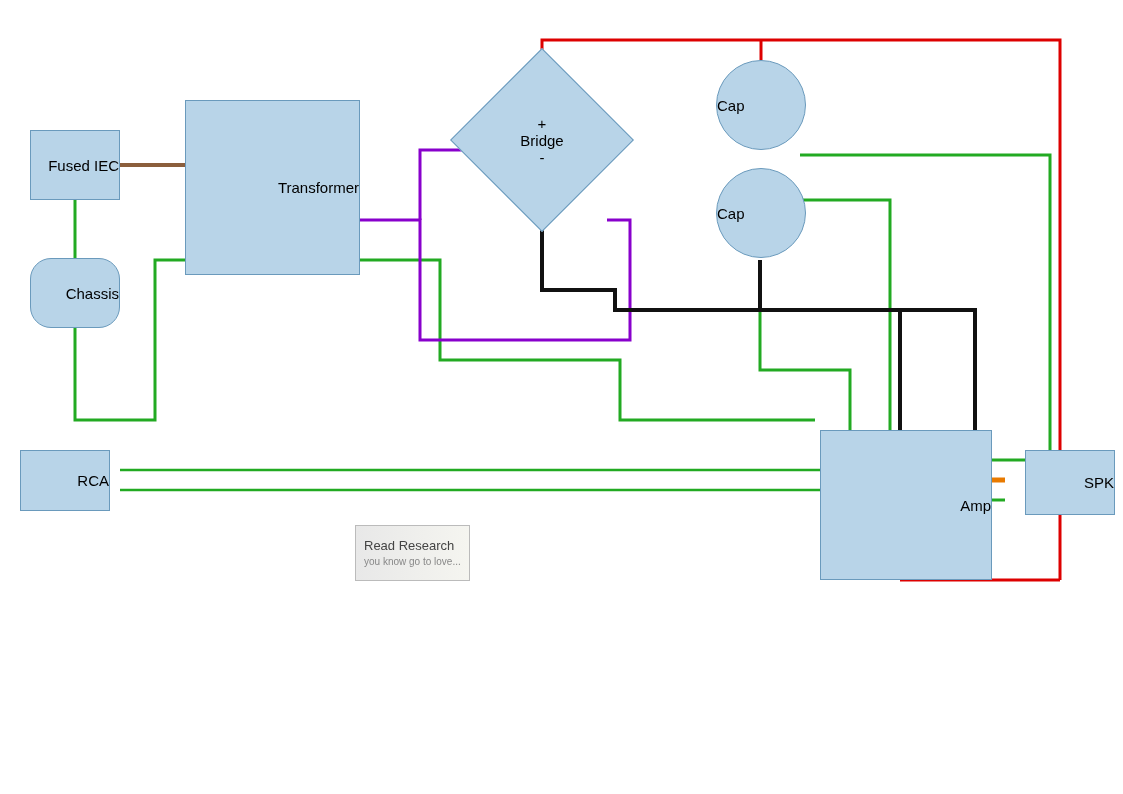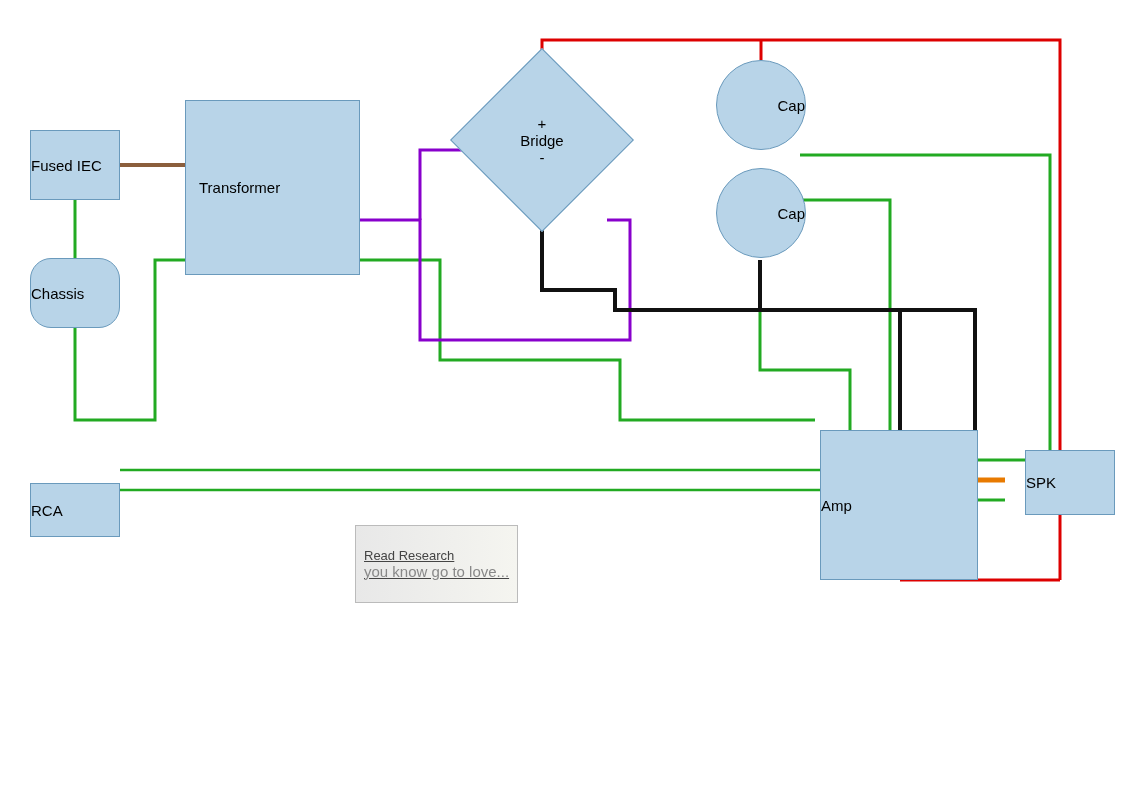--- a/index.html
+++ b/index.html
@@ -4,21 +4,21 @@
   <style>
     * { margin: 0; padding: 0; box-sizing: border-box; }
     body { width: 1123px; height: 794px; background: #fff; overflow: hidden; position: relative; font-family: Arial, sans-serif; }
 
     .component-box {
       position: absolute;
       background: #b8d4e8;
       border: 1.5px solid #6a9abc;
       display: flex;
       align-items: center;
-      justify-content: flex-start;
+      justify-content: flex-end;
       text-align: center;
       font-size: 15px;
       font-weight: normal;
     }
 
     .component-diamond {
       position: absolute;
       width: 130px;
       height: 130px;
       display: flex;
@@ -42,21 +42,21 @@
       font-size: 15px;
     }
 
     .component-circle {
       position: absolute;
       background: #b8d4e8;
       border: 1.5px solid #6a9abc;
       border-radius: 50%;
       display: flex;
       align-items: center;
-      justify-content: flex-end;
+      justify-content: flex-start;
       font-size: 15px;
     }
 
     svg.wires {
       position: absolute;
       top: 0; left: 0;
       width: 1123px;
       height: 794px;
       pointer-events: none;
     }
@@ -123,28 +123,28 @@
 </div>
 
 <div class="component-circle" style="left:716px; top:60px; width:90px; height:90px;">
   <span>Cap</span>
 </div>
 
 <div class="component-circle" style="left:716px; top:168px; width:90px; height:90px;">
   <span>Cap</span>
 </div>
 
-<div class="component-box" style="left:820px; top:430px; width:158px; height:150px;">
+<div class="component-box" style="left:820px; top:430px; width:172px; height:150px;">
   <span>Amp</span>
 </div>
 
-<div class="component-box" style="left:30px; top:450px; width:90px; height:54px;margin-top:33px;">
+<div class="component-box" style="left:20px; top:450px; width:90px; height:61px;">
   <span>RCA</span>
 </div>
 
 <div class="component-box" style="left:1005px; top:450px; width:90px; height:65px;margin-left:20px;">
   <span>SPK</span>
 </div>
 
-<div style="position:absolute; left:355px; top:525px; border:1px solid #bbb; padding:22px 8px; font-size:13px; color:#444; background: linear-gradient(to right, #e8e8e8, #f5f5f0); text-decoration: underline;">
+<div style="position:absolute; left:355px; top:525px; border:1px solid #bbb; padding:12px 8px; font-size:13px; color:#444; background: linear-gradient(to right, #e8e8e8, #f5f5f0);">
   <span>Read Research</span><br>
-  <span style="font-size:15px; color:#888;">you know go to love...</span>
+  <span style="font-size:10px; color:#888;">you know go to love...</span>
 </div>
 
 </body></html>

